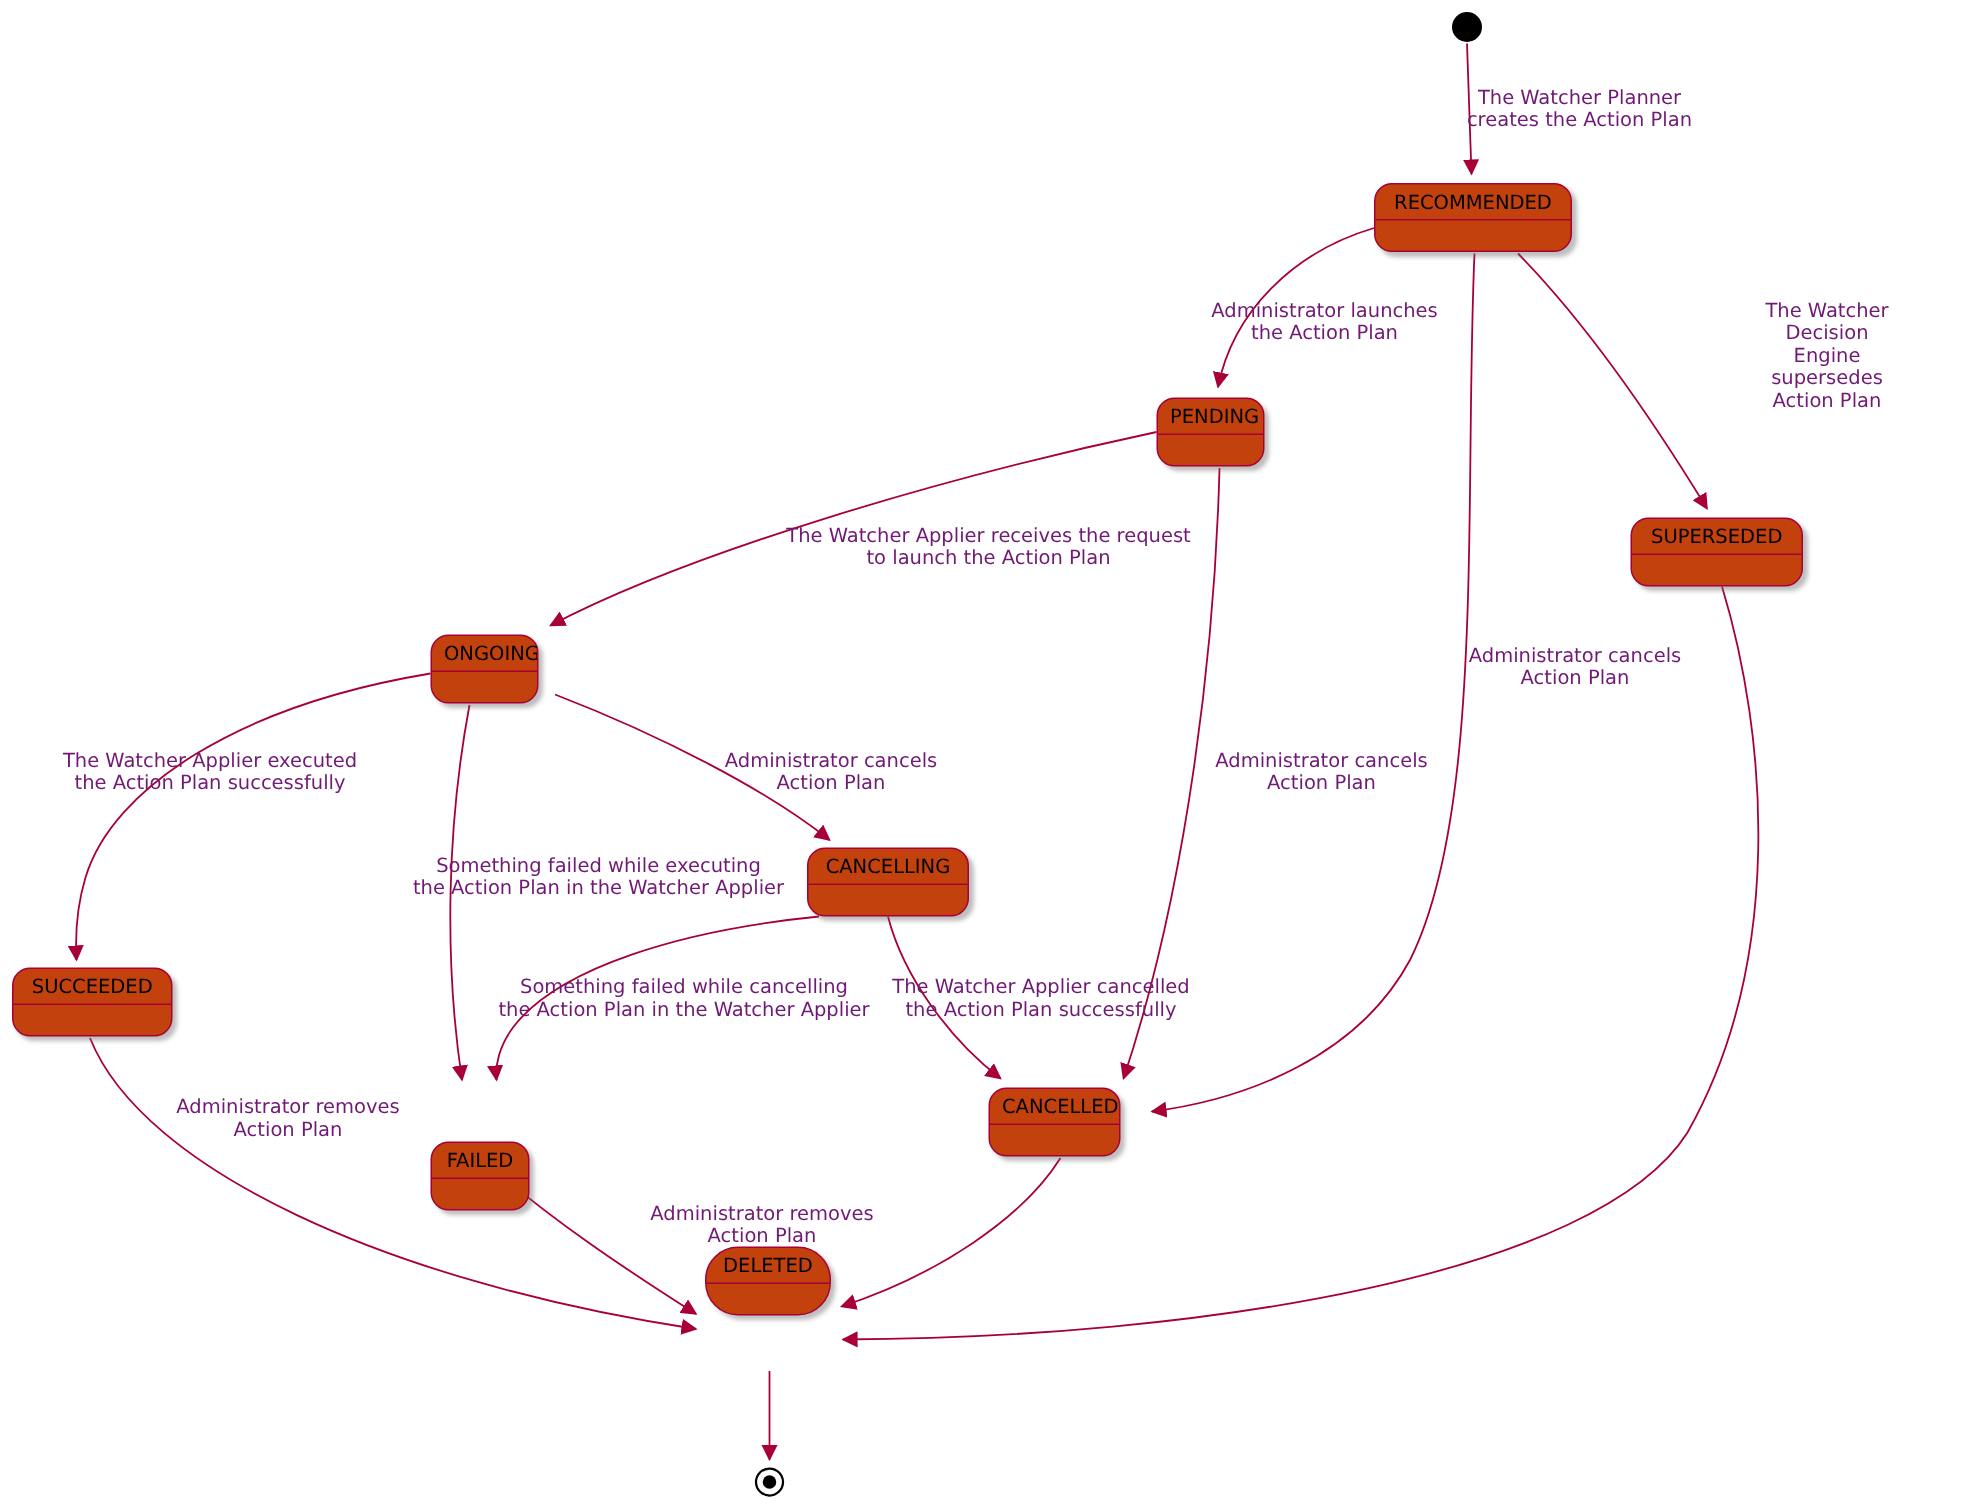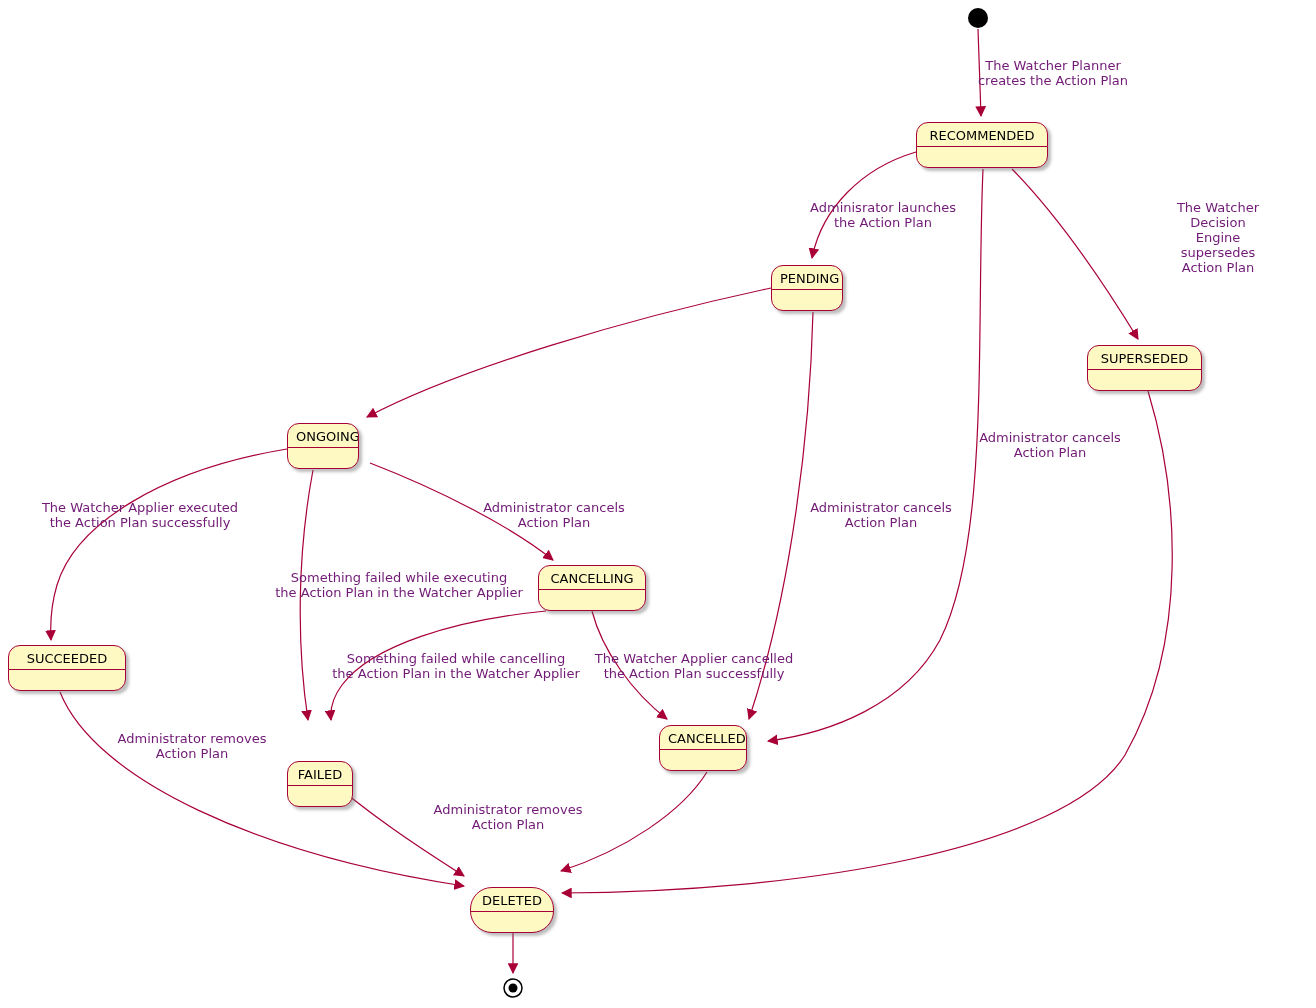--- a/index.html
+++ b/index.html
@@ -9,21 +9,21 @@
     width: 1316px;
     height: 1008px;
     background: #ffffff;
     font-family: "DejaVu Sans", sans-serif;
     overflow: hidden;
   }
   .edges-svg { position: absolute; left: 0; top: 0; width: 1316px; height: 1008px; }
   .edges-svg path.edge { fill: none; stroke: #A80036; stroke-width: 1.2; }
   .state {
     position: absolute;
-    background: #fef9c3;
+    background: #c2410c;
     border: 1.5px solid #A80036;
     border-radius: 12px;
     box-shadow: 3px 3px 3px rgba(110,110,110,0.45);
   }
   .state-title {
     text-align: center;
     font-size: 13px;
     color: #000;
     padding: 5px 8px 3px;
     border-bottom: 1px solid #A80036;
@@ -94,46 +94,48 @@
   <div class="state" style="left:287px;top:423px;width:72px;">
     <div class="state-title">ONGOING</div>
     <div class="state-body"></div>
   </div>
 
   <div class="state" style="left:538px;top:565px;width:108px;">
     <div class="state-title">CANCELLING</div>
     <div class="state-body"></div>
   </div>
 
-  <div class="state" style="left:8px;top:645px;width:118px;">
+  <div class="state" style="left:8px;top:645px;width:107px;">
     <div class="state-title">SUCCEEDED</div>
     <div class="state-body"></div>
   </div>
 
   <div class="state" style="left:287px;top:761px;width:66px;">
     <div class="state-title">FAILED</div>
     <div class="state-body"></div>
   </div>
 
   <div class="state" style="left:659px;top:725px;width:88px;">
     <div class="state-title">CANCELLED</div>
     <div class="state-body"></div>
   </div>
 
-  <div class="state" style="left:470px;top:887px;width:84px;border-radius:22px;">
+  <div class="state" style="left:470px;top:831px;width:84px;border-radius:22px;">
     <div class="state-title">DELETED</div>
     <div class="state-body"></div>
   </div>
 
   <div class="edge-label" style="left:1053px;top:58px;">The Watcher Planner
 creates the Action Plan</div>
-  <div class="edge-label" style="left:883px;top:200px;">Adminisrator launches
+  <div class="edge-label" style="left:883px;top:200px;">Administrator launches
 the Action Plan</div>
   <div class="edge-label" style="left:1174px;top:200px;margin-left:44px;">The Watcher Decision Engine supersedes
 Action Plan</div>
+  <div class="edge-label" style="left:659px;top:350px;">The Watcher Applier receives the request
+to launch the Action Plan</div>
   <div class="edge-label" style="left:1050px;top:430px;">Administrator cancels
 Action Plan</div>
   <div class="edge-label" style="left:140px;top:500px;">The Watcher Applier executed
 the Action Plan successfully</div>
   <div class="edge-label" style="left:554px;top:500px;">Administrator cancels
 Action Plan</div>
   <div class="edge-label" style="left:881px;top:500px;">Administrator cancels
 Action Plan</div>
   <div class="edge-label" style="left:399px;top:570px;">Something failed while executing
 the Action Plan in the Watcher Applier</div>

